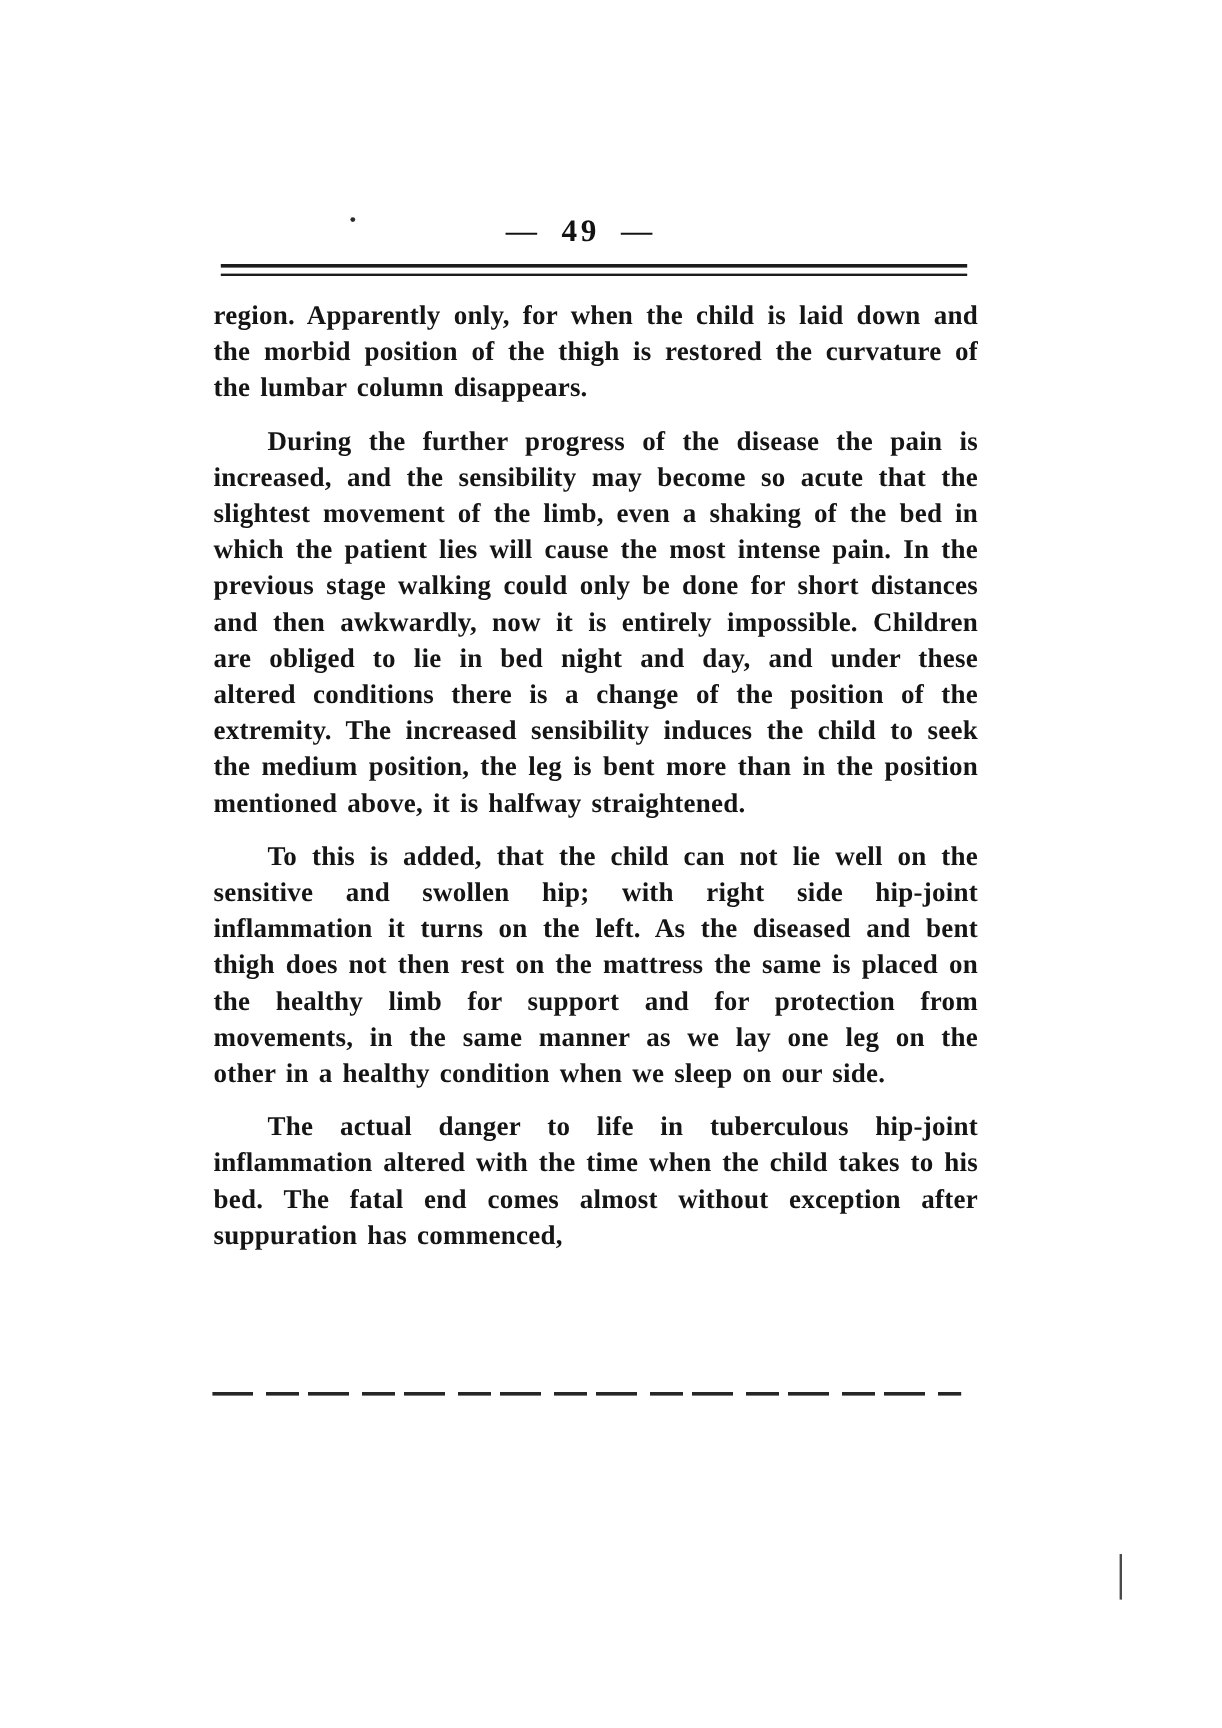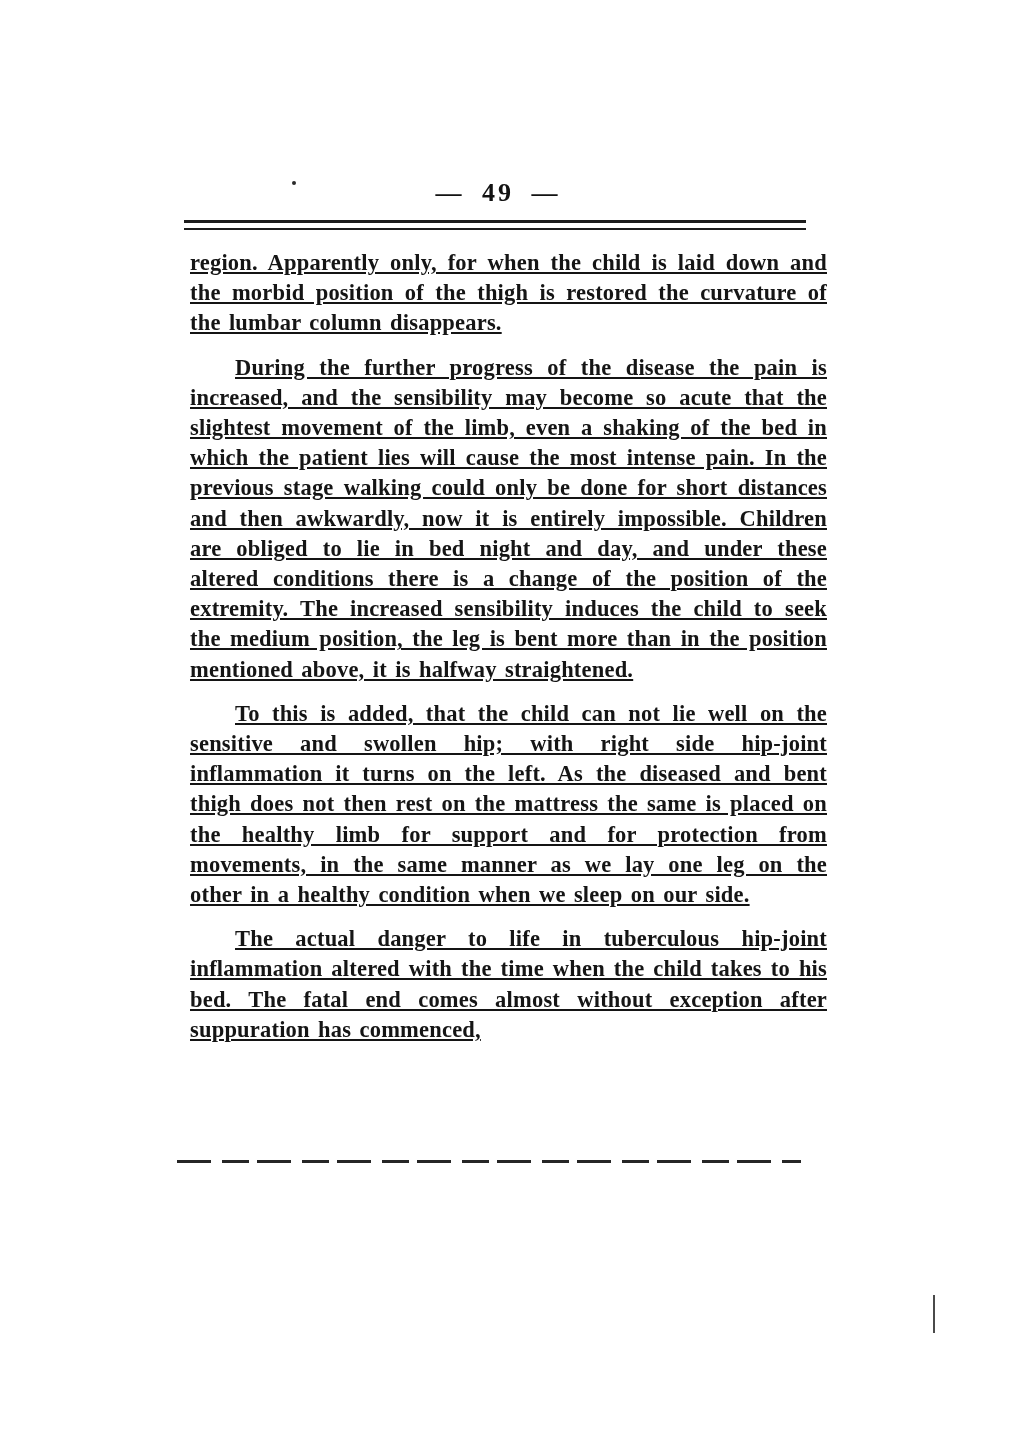--- a/index.html
+++ b/index.html
@@ -15,21 +15,21 @@
     color: #141414;
     overflow: hidden;
   }
   .page {
     position: absolute;
     inset: 0;
   }
   .page-number {
     position: absolute;
     top: 178px;
-    left: 178px;
+    left: 164px;
     width: 640px;
     text-align: center;
     font-size: 26px;
     font-weight: 700;
     letter-spacing: 3px;
     word-spacing: 8px;
     color: #121212;
   }
   .stray-dot {
     position: absolute;
@@ -45,24 +45,23 @@
     top: 220px;
     left: 184px;
     width: 622px;
     height: 5px;
     border-top: 3px solid #1c1c1c;
     border-bottom: 2px solid #1c1c1c;
   }
   .text-block {
     position: absolute;
     top: 248px;
-    left: 190px;
+    left: 178px;
     width: 637px;
     text-align: justify;
-    text-decoration: underline;
   }
   .text-block p {
     margin: 0 0 14px 0;
     font-size: 22.5px;
     line-height: 30.2px;
     font-weight: 700;
     letter-spacing: 0.2px;
     word-spacing: 2.5px;
     color: #151515;
   }

